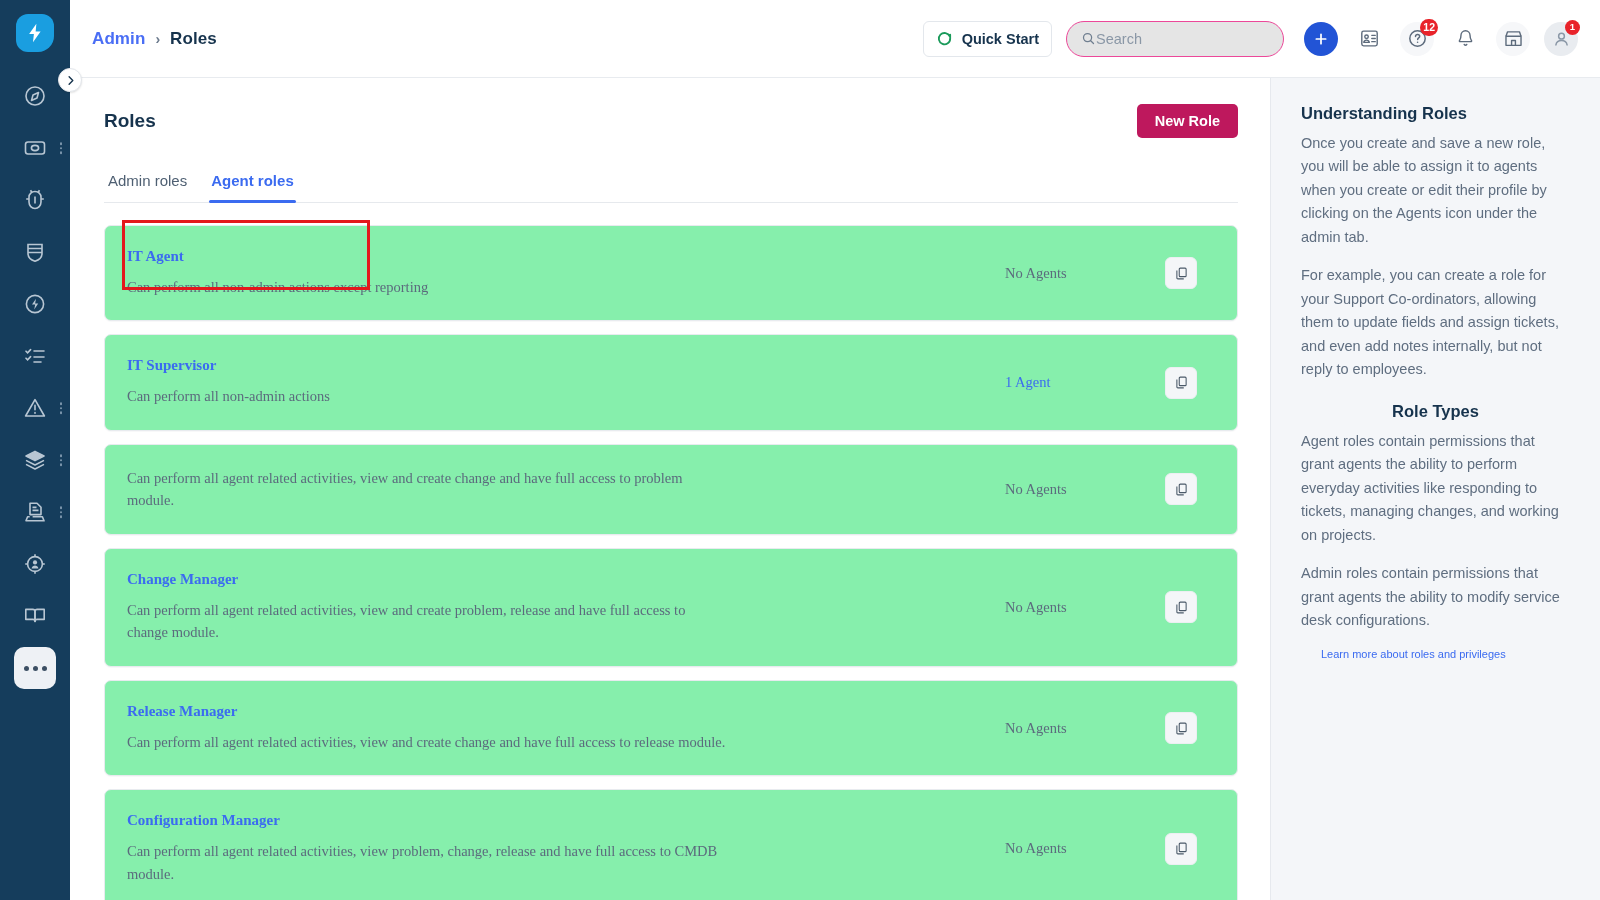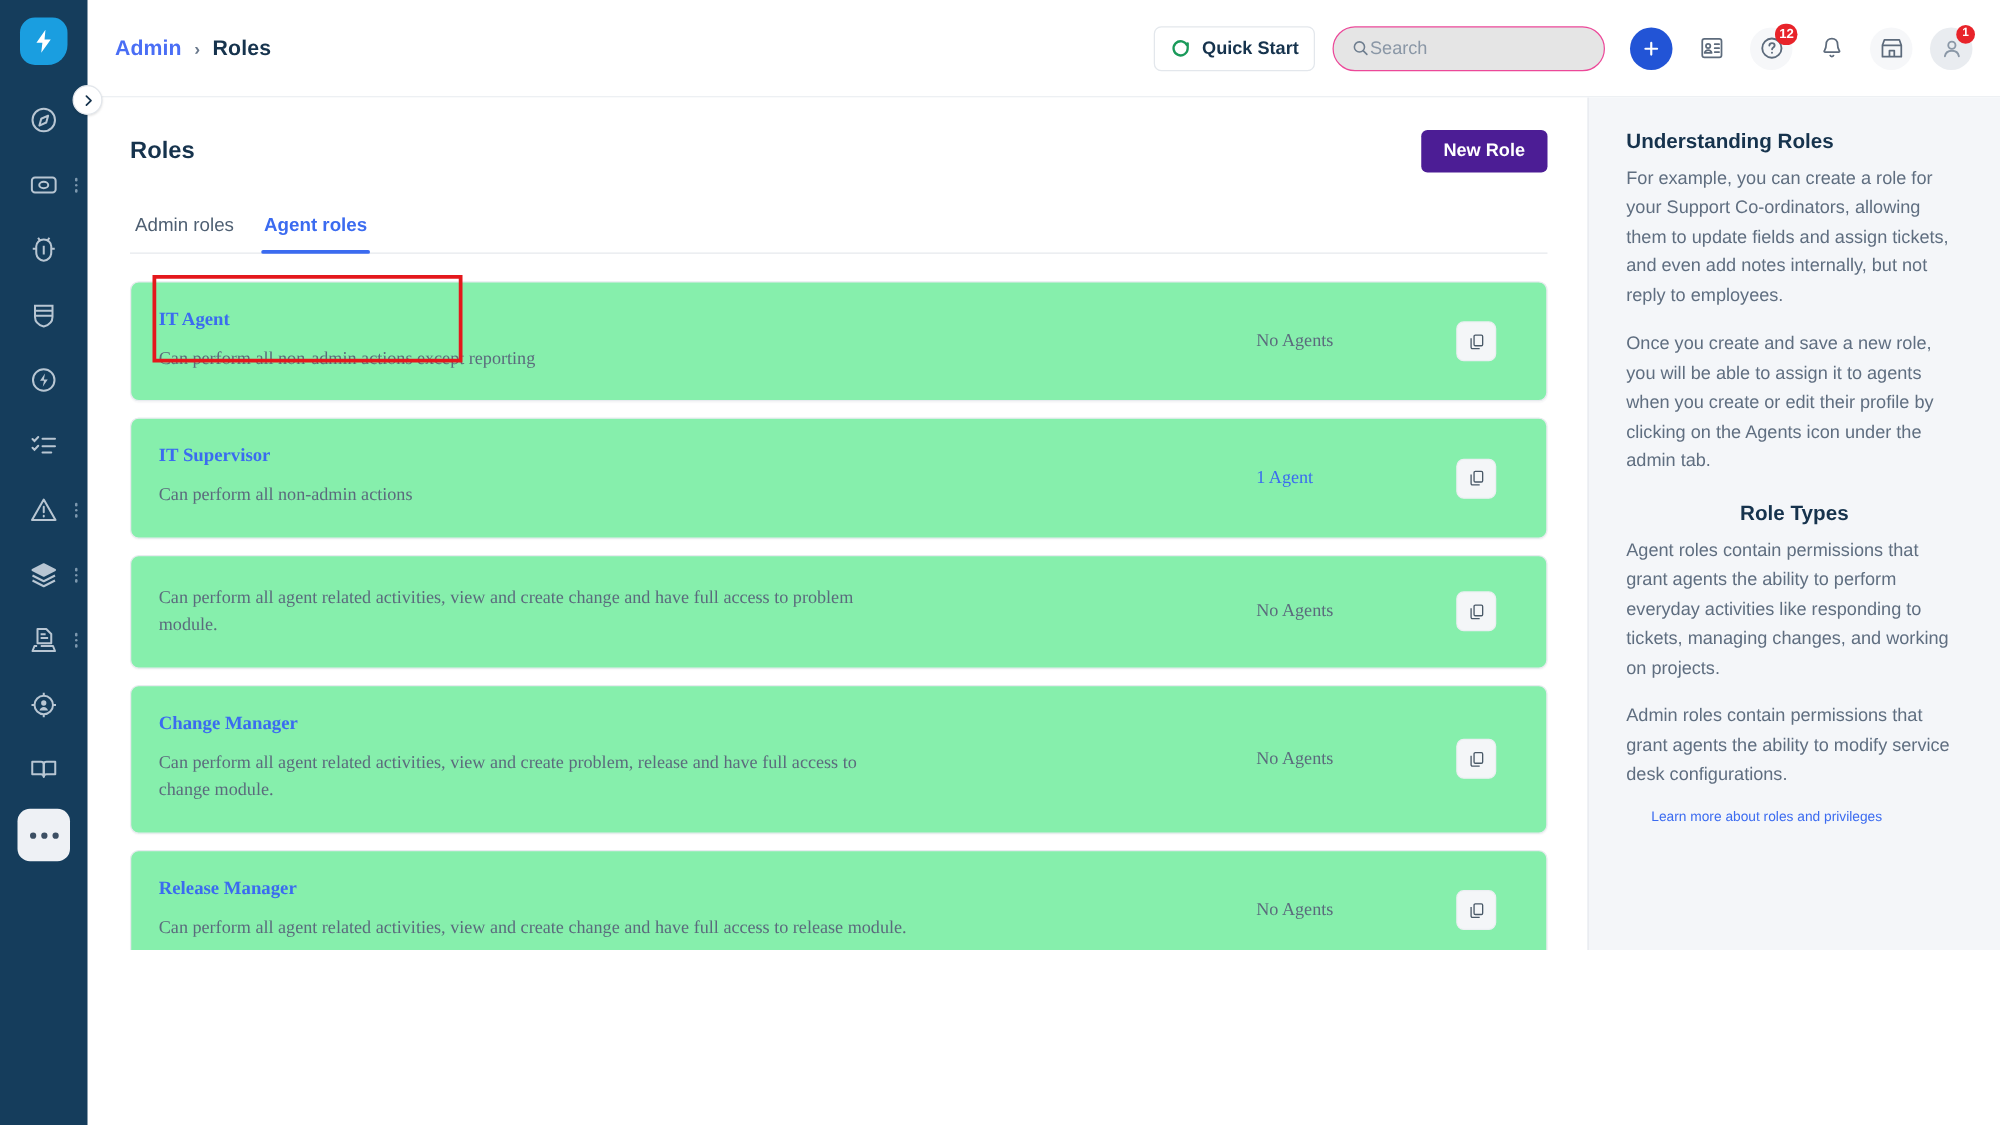--- a/index.html
+++ b/index.html
@@ -54,21 +54,21 @@
     position: absolute; left: 58px; top: 68px;
     width: 24px; height: 24px; border-radius: 50%;
     background: #ffffff; border: 1px solid #e2e6eb;
     display: flex; align-items: center; justify-content: center;
     z-index: 40;
     box-shadow: 0 1px 2px rgba(0,0,0,.12);
   }
   .collapse-chevron svg { width: 11px; height: 11px; }
 
   
-  .main-col { flex: 1 1 auto; display: flex; flex-direction: column; height: 760px; min-width: 0; }
+  .main-col { flex: 1 1 auto; display: flex; flex-direction: column; height: 900px; min-width: 0; }
 
   
   .topbar {
     height: 78px; flex: 0 0 78px;
     background: #ffffff;
     border-bottom: 1px solid #e8ebef;
     display: flex; align-items: center;
     padding: 0 22px 0 22px;
   }
   .breadcrumb { display: flex; align-items: center; gap: 10px; font-size: 17px; }
@@ -132,21 +132,21 @@
   .list-pane { flex: 1 1 auto; min-width: 0; padding: 0 32px 0 34px; position: relative; overflow: hidden; }
 
   .page-head {
     display: flex; align-items: center;
     padding-top: 26px; padding-bottom: 4px;
   }
   .page-title { font-size: 19px; font-weight: 700; color: #16334d; }
   .new-role-btn {
     margin-left: auto;
     height: 34px; padding: 0 18px;
-    background: #4c1d95; color: #fff;
+    background: #be185d; color: #fff;
     border: none; border-radius: 5px;
     font-family: inherit; font-size: 14.5px; font-weight: 700;
     display: flex; align-items: center; justify-content: center;
   }
 
   .tabs {
     display: flex; align-items: flex-end; gap: 20px;
     border-bottom: 1px solid #e6e9ed;
     margin-top: 22px;
     padding-left: 2px;
@@ -550,22 +550,22 @@
                   </svg>
               </div>
             </div>
           </div>
 
         </div>
       </section>
 
       <aside class="help-pane">
         <h2 class="help-h">Understanding Roles</h2>
+        <p class="help-p">Once you create and save a new role, you will be able to assign it to agents when you create or edit their profile by clicking on the Agents icon under the admin tab.</p>
         <p class="help-p">For example, you can create a role for your Support Co-ordinators, allowing them to update fields and assign tickets, and even add notes internally, but not reply to employees.</p>
-        <p class="help-p">Once you create and save a new role, you will be able to assign it to agents when you create or edit their profile by clicking on the Agents icon under the admin tab.</p>
         <h2 class="help-h second">Role Types</h2>
         <p class="help-p">Agent roles contain permissions that grant agents the ability to perform everyday activities like responding to tickets, managing changes, and working on projects.</p>
         <p class="help-p">Admin roles contain permissions that grant agents the ability to modify service desk configurations.</p>
         <a class="help-link">Learn more about roles and privileges</a>
       </aside>
 
     </div>
   </div>
 </div>
 

